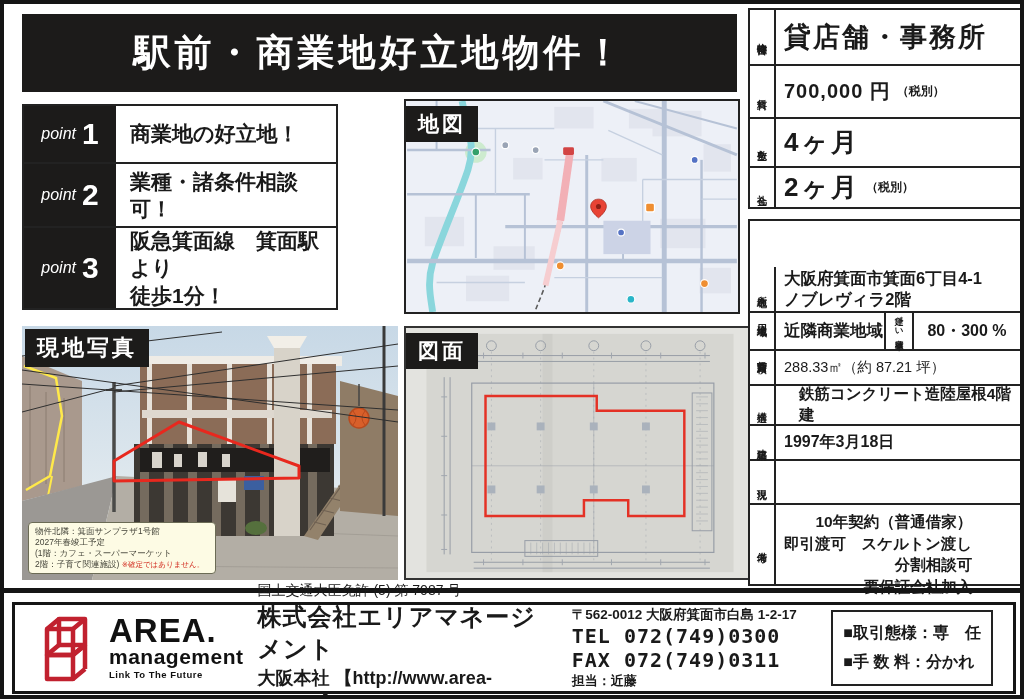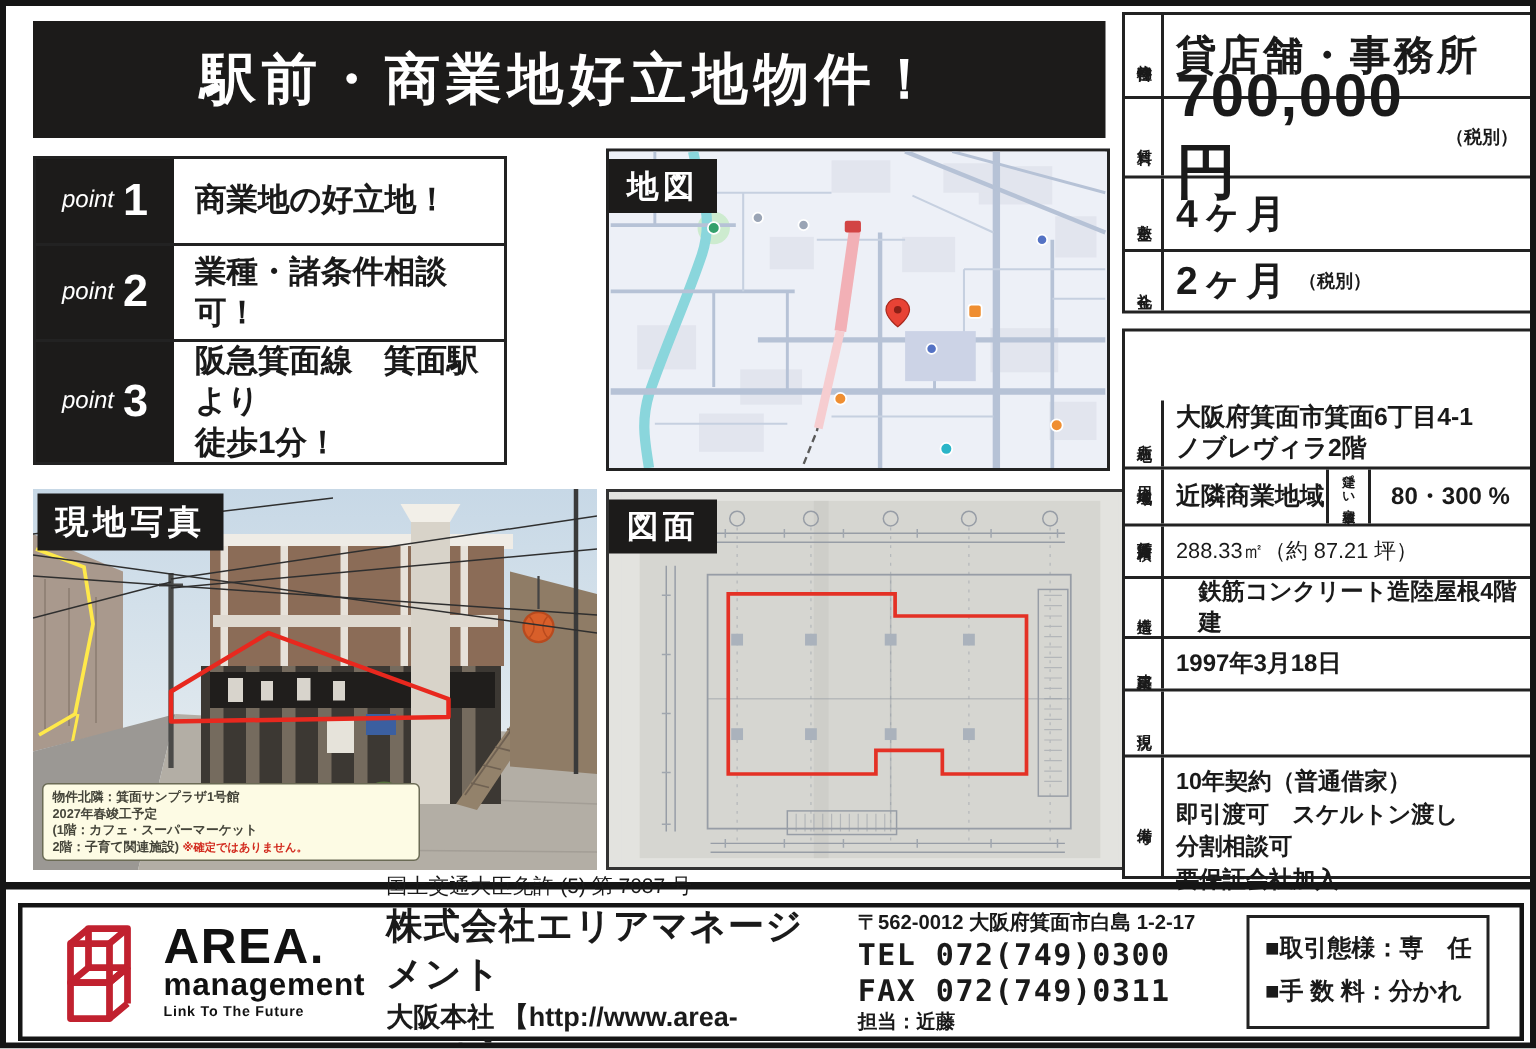--- a/index.html
+++ b/index.html
@@ -24,42 +24,42 @@
 
   
   .map-box { position:absolute; left:400px; top:95px; width:336px; height:215px; border:2px solid #222; background:#edf0f7; }
   .photo-box { position:absolute; left:18px; top:322px; width:376px; height:254px; background:#cfd8de; }
   .plan-box { position:absolute; left:400px; top:322px; width:352px; height:254px; border:2px solid #333; background:#e3e3df; }
   .media-label { position:absolute; left:0px; top:5px; background:#1c1b1a; color:#fff; font-weight:700;
     font-size:21px; letter-spacing:3px; padding:4px 12px; z-index:3; }
   .photo-box .media-label { top:3px; left:3px; font-size:22px; }
   .media-svg { position:absolute; inset:0; width:100%; height:100%; }
 
-  .photo-caption { position:absolute; left:6px; bottom:6px; width:252px; background:#fdfbe4; border:1px solid #6b6b55;
-    border-radius:4px; padding:3px 6px; font-size:8.5px; line-height:1.3; color:#45453a; z-index:2;font-weight:bold; }
+  .photo-caption { position:absolute; left:6px; bottom:6px; width:188px; background:#fdfbe4; border:1px solid #6b6b55;
+    border-radius:4px; padding:3px 6px; font-size:8.5px; line-height:1.3; color:#45453a; z-index:2; }
   .photo-caption .cap-lines { white-space:pre-line; display:inline; }
   .photo-caption .cap-note { color:#d22a1e; font-size:7.5px; }
 
   
   .spec { position:absolute; left:744px; width:274px; border:2px solid #222; background:#fff; display:flex; flex-direction:column; }
   .spec-top { top:4px; height:201px; }
   .spec-detail { top:215px; height:367px; }
   .srow { display:flex; border-bottom:2px solid #222; min-height:0; }
-  .srow:last-child { border-bottom:none; flex:1; }
+  .srow:last-child { border-bottom:none; flex:1;text-align:right; }
   .slabel { flex:0 0 26px; border-right:2px solid #222; display:flex; align-items:center; justify-content:center;
     font-size:10px; font-weight:600; padding:2px 0; }
   .vl { writing-mode:vertical-lr; text-orientation:upright; line-height:1.1; letter-spacing:1px; }
   .vl2 { height:30px; }   
   .vl3 { height:42px; }   
   .sval { flex:1; display:flex; align-items:center; padding:2px 8px; min-width:0; }
   .sval .big { font-weight:700; }
   .note { font-size:12px; font-weight:700; margin-left:6px; white-space:nowrap; }
 
   .r-kind { height:56px; } .r-kind .big { font-size:27px; letter-spacing:2px; }
-  .r-rent { height:53px; } .r-rent .big { font-size:40px; letter-spacing:1px; }
+  .r-rent { height:53px; } .r-rent .big { font-size:20px; letter-spacing:1px; }
   .r-shikikin { height:49px; } .r-shikikin .big { font-size:26px; letter-spacing:3px; }
   .r-reikin { height:43px; } .r-reikin .big { font-size:26px; letter-spacing:3px; }
 
   .d-addr { height:46px;margin-top:46px; } .d-addr .sval { font-size:16.5px; font-weight:700; line-height:1.25; white-space:pre-line; }
   .d-youto { height:38px; }
   .d-youto .sval.main { flex:0 0 108px; font-size:16.5px; font-weight:700; padding-right:0; }
   .d-youto .subl { flex:0 0 30px; border-left:2px solid #222; border-right:2px solid #222;
     display:flex; align-items:center; justify-content:center; font-size:8.5px; font-weight:600; }
   .d-youto .subv { flex:1; display:flex; align-items:center; justify-content:center; font-size:16px; font-weight:700; }
   .d-menseki { height:35px; } .d-menseki .sval { font-size:14.5px; font-weight:400; }

